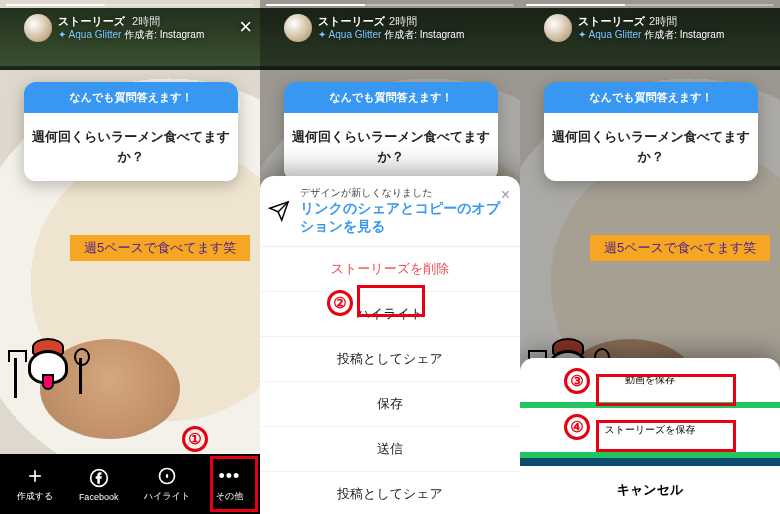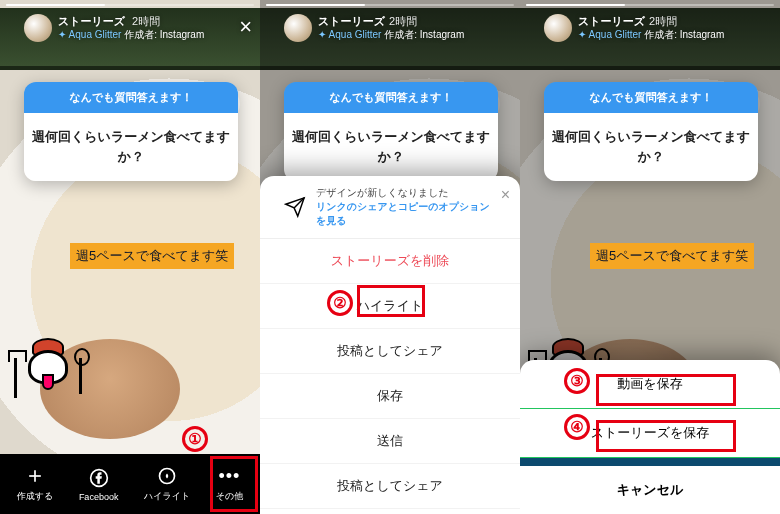--- a/index.html
+++ b/index.html
@@ -39,44 +39,44 @@
   .hmeta .row1{font-weight:700}
   .hmeta .time{font-weight:400;opacity:.9;margin-left:4px}
   .hmeta .row2{font-size:10px}
   .ai{color:#7cc8ff}
   .close-x{position:absolute;right:8px;top:10px;font-size:22px;color:#fff;text-shadow:0 0 4px rgba(0,0,0,.6)}
 
   .qcard{position:absolute;top:82px;left:24px;right:22px;border-radius:12px;overflow:hidden;box-shadow:0 4px 16px rgba(0,0,0,.25);z-index:4}
   .qhdr{background:var(--blue);color:#fff;font-size:11px;font-weight:700;text-align:center;padding:8px 6px}
   .qbody{background:#fff;color:#222;font-size:13px;font-weight:700;text-align:center;padding:14px 2px;line-height:1.55}
 
-  .answer{position:absolute;top:243px;left:70px;background:var(--orange);color:#0f172a;font-size:13px;padding:4px 6px;z-index:4}
+  .answer{position:absolute;top:235px;left:70px;background:var(--orange);color:#4c1d95;font-size:13px;padding:4px 14px;z-index:4}
 
   .footer{position:absolute;left:0;right:0;bottom:0;height:60px;background:#000;display:flex;justify-content:space-around;align-items:center;padding:0 4px;z-index:6}
   .fbtn{color:#fff;display:flex;flex-direction:column;align-items:center;gap:3px;font-size:9px}
   .ficon{width:22px;height:22px;display:flex;align-items:center;justify-content:center}
   .ficon svg{display:block}
   .dots{font-size:18px;letter-spacing:1px;line-height:14px}
 
   .hl{position:absolute;border:3px solid var(--hl);z-index:20;pointer-events:none}
   .num{position:absolute;width:26px;height:26px;border:3px solid var(--hl);border-radius:50%;color:var(--hl);font-weight:700;font-size:15px;display:flex;align-items:center;justify-content:center;background:rgba(255,255,255,0);z-index:21}
 
   
   .dim .story-bg{filter:brightness(.7) saturate(.85)}
   .sheet{position:absolute;left:0;right:0;bottom:0;background:#fff;border-radius:14px 14px 0 0;box-shadow:0 -6px 24px rgba(0,0,0,.35);z-index:15;display:flex;flex-direction:column}
-  .sheet .tip{display:flex;align-items:center;padding:10px 24px;border-bottom:1px solid #eee;gap:10px;position:relative}
+  .sheet .tip{display:flex;align-items:center;padding:10px 8px;border-bottom:1px solid #eee;gap:10px;position:relative}
   .tip .send{width:22px;height:22px}
   .tip .t1{font-size:10px;color:#444}
-  .tip .t2{font-size:10px;color:var(--blue);font-weight:600}
+  .tip .t2{font-size:14px;color:var(--blue);font-weight:600}
   .tip .x{position:absolute;right:10px;top:10px;color:#999;font-size:16px}
   .sheet .item{text-align:center;font-size:13px;padding:13px 0;border-bottom:1px solid #f2f2f2;color:#222;position:relative}
   .sheet .item.danger{color:var(--red);font-weight:400}
 
   .mini-sheet{position:absolute;left:0;right:0;bottom:0;background:#fff;border-radius:14px 14px 0 0;z-index:15;box-shadow:0 -6px 24px rgba(0,0,0,.35)}
-  .mini-sheet .opt{text-align:center;font-size:13px;padding:15px 0;border-bottom:1px solid #22c55e;position:relative}
+  .mini-sheet .opt{text-align:center;font-size:10px;padding:15px 0;border-bottom:6px solid #22c55e;position:relative}
   .mini-sheet .cancel{text-align:center;font-size:13px;font-weight:600;padding:15px 0;border-top:8px solid #0c4a6e}
 </style>
 </head>
 <body>
 
 <div class="stage">
 
   <div class="phone">
     <div class="story-bg">
       <div class="ramen">

